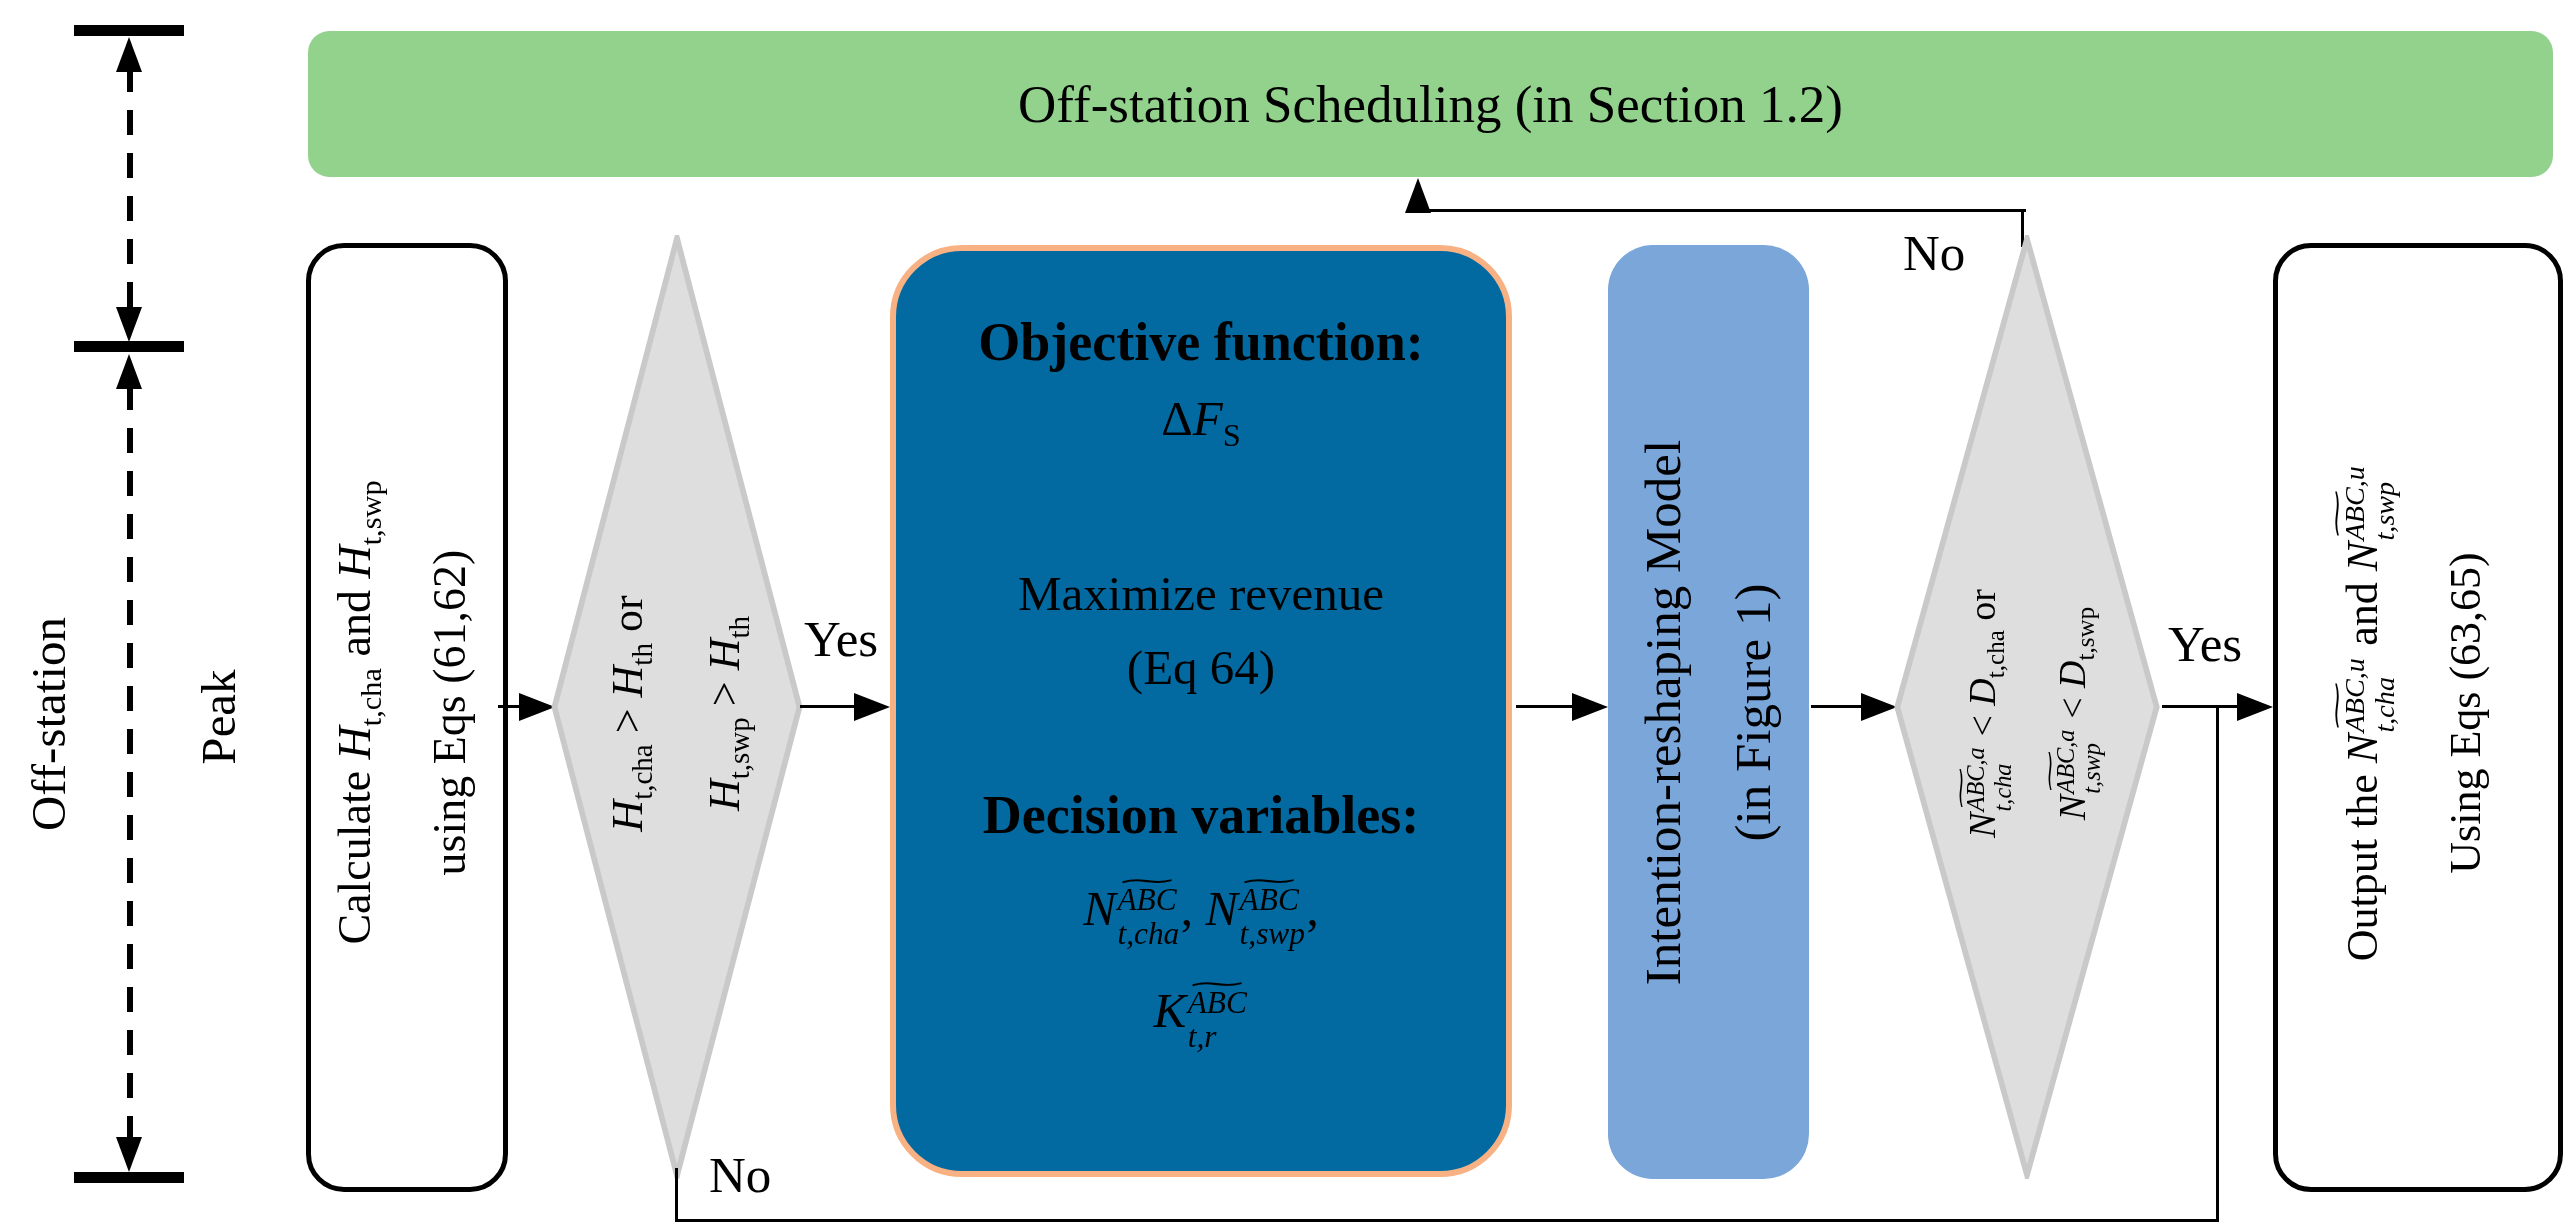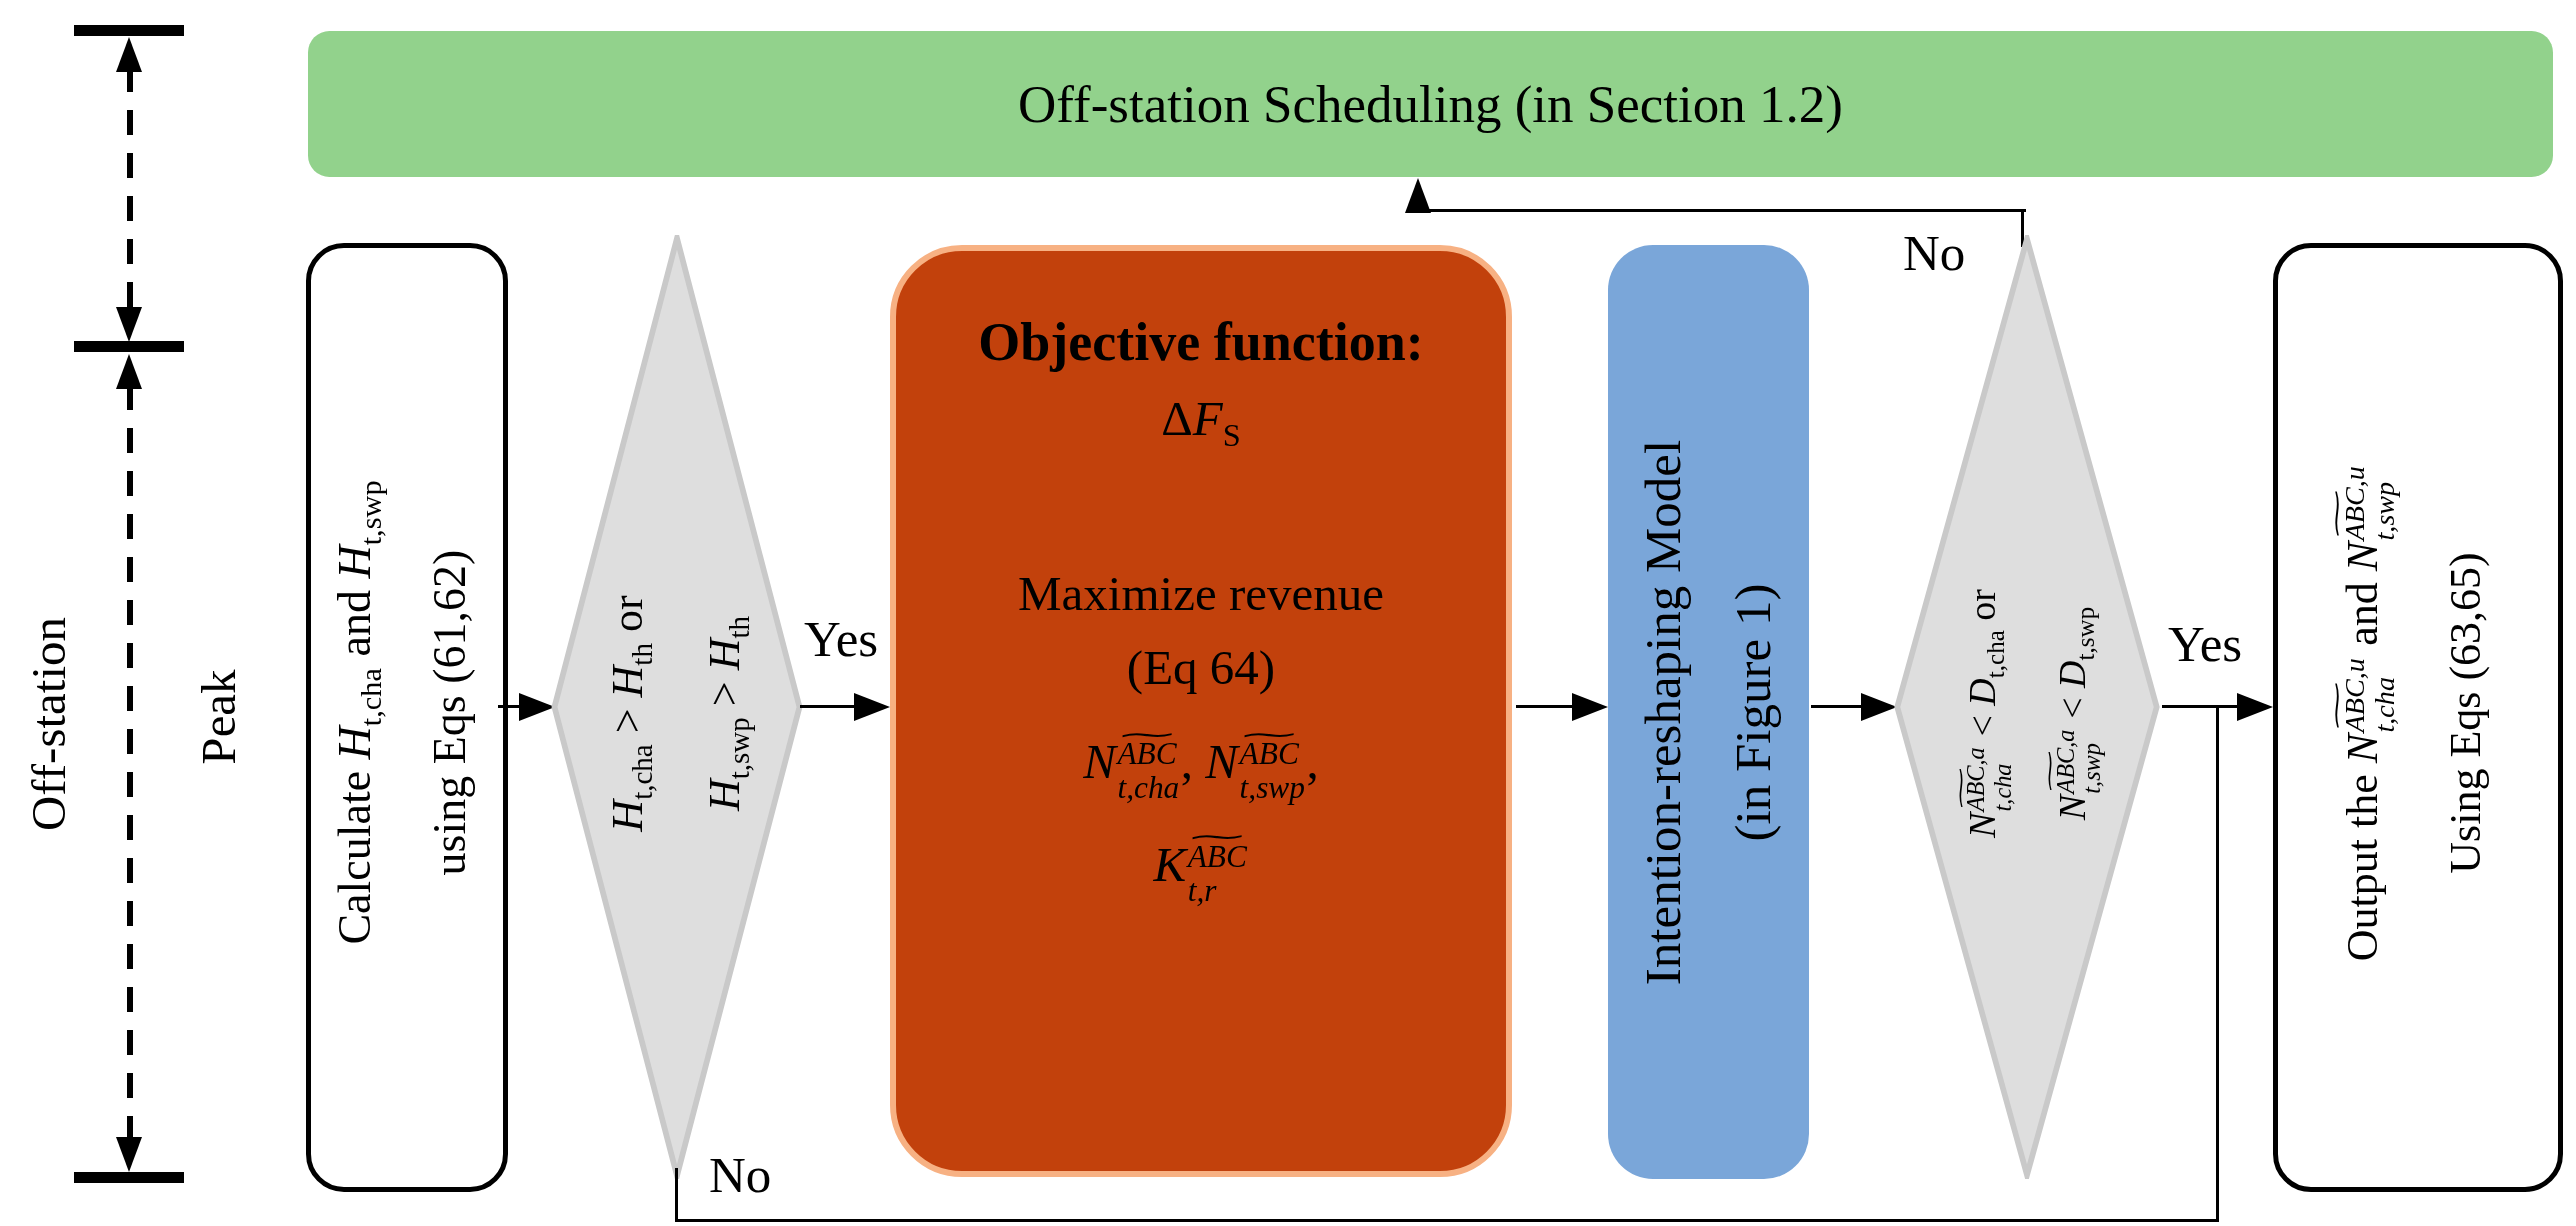--- a/index.html
+++ b/index.html
@@ -24,21 +24,21 @@
           background:#92d28c;display:flex;align-items:center;justify-content:center;
           font-size:53px;}
 
   
   .wbox{position:absolute;background:#fff;border:5.8px solid #000;border-radius:38px;}
   .calc-box{left:306px;top:243px;width:192px;height:939px;}
   .out-box{left:2273px;top:243px;width:280px;height:939px;}
 
   
   .obox{position:absolute;left:890px;top:245px;width:622px;height:932px;border-radius:72px;
-        background:#c2410c;border:6.6px solid #f7b183;box-sizing:border-box;
+        background:#0369a1;border:6.6px solid #f7b183;box-sizing:border-box;
         display:flex;flex-direction:column;align-items:center;text-align:center;}
   .obox .head{font-weight:bold;font-size:54px;line-height:1.3;}
   .obox .m{font-size:49px;line-height:1.5;}
 
   
   .bbox{position:absolute;left:1608px;top:245px;width:201px;height:934px;border-radius:45px;
         background:#7aa6d9;}
 
   
   .dia{position:absolute;}
@@ -120,20 +120,21 @@
 
   <span class="flow-label" style="left:804px;top:610px">Yes</span>
   <div class="hline" style="left:800px;top:705px;width:58px"></div>
   <div class="ah-r" style="left:854px;top:693px"></div>
 
   <div class="obox">
     <div class="head" style="margin-top:56px">Objective function:</div>
     <div class="m" style="margin-top:5px"><span>Δ</span><span class="it">F</span><span class="it sb">S</span></div>
     <div class="m" style="margin-top:97px">Maximize revenue</div>
     <div class="m">(Eq 64)</div>
+    <div class="head" style="margin-top:76px">Decision variables:</div>
     <div class="m" style="margin-top:21.4px"><span class="it">N</span><span class="stk">
           <span class="stk-sup"><span class="it tld">ABC</span></span>
           <span class="stk-sub"><span class="it">t,cha</span></span>
         </span><span>, </span><span class="it">N</span><span class="stk">
           <span class="stk-sup"><span class="it tld">ABC</span></span>
           <span class="stk-sub"><span class="it">t,swp</span></span>
         </span><span>,</span></div>
     <div class="m" style="margin-top:23px"><span class="it">K</span><span class="stk">
           <span class="stk-sup"><span class="it tld">ABC</span></span>
           <span class="stk-sub"><span class="it">t,r</span></span>

